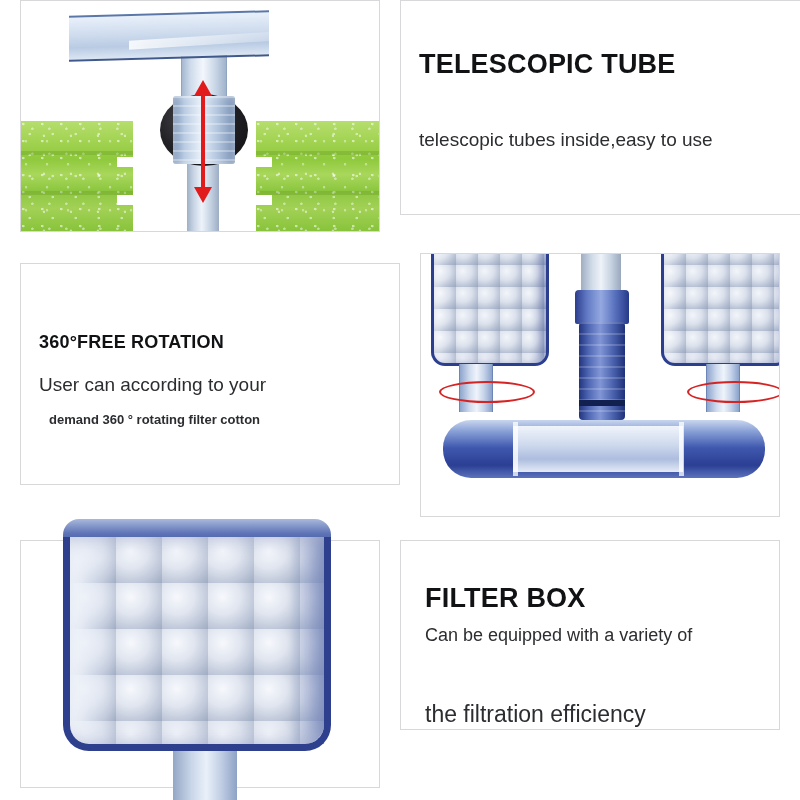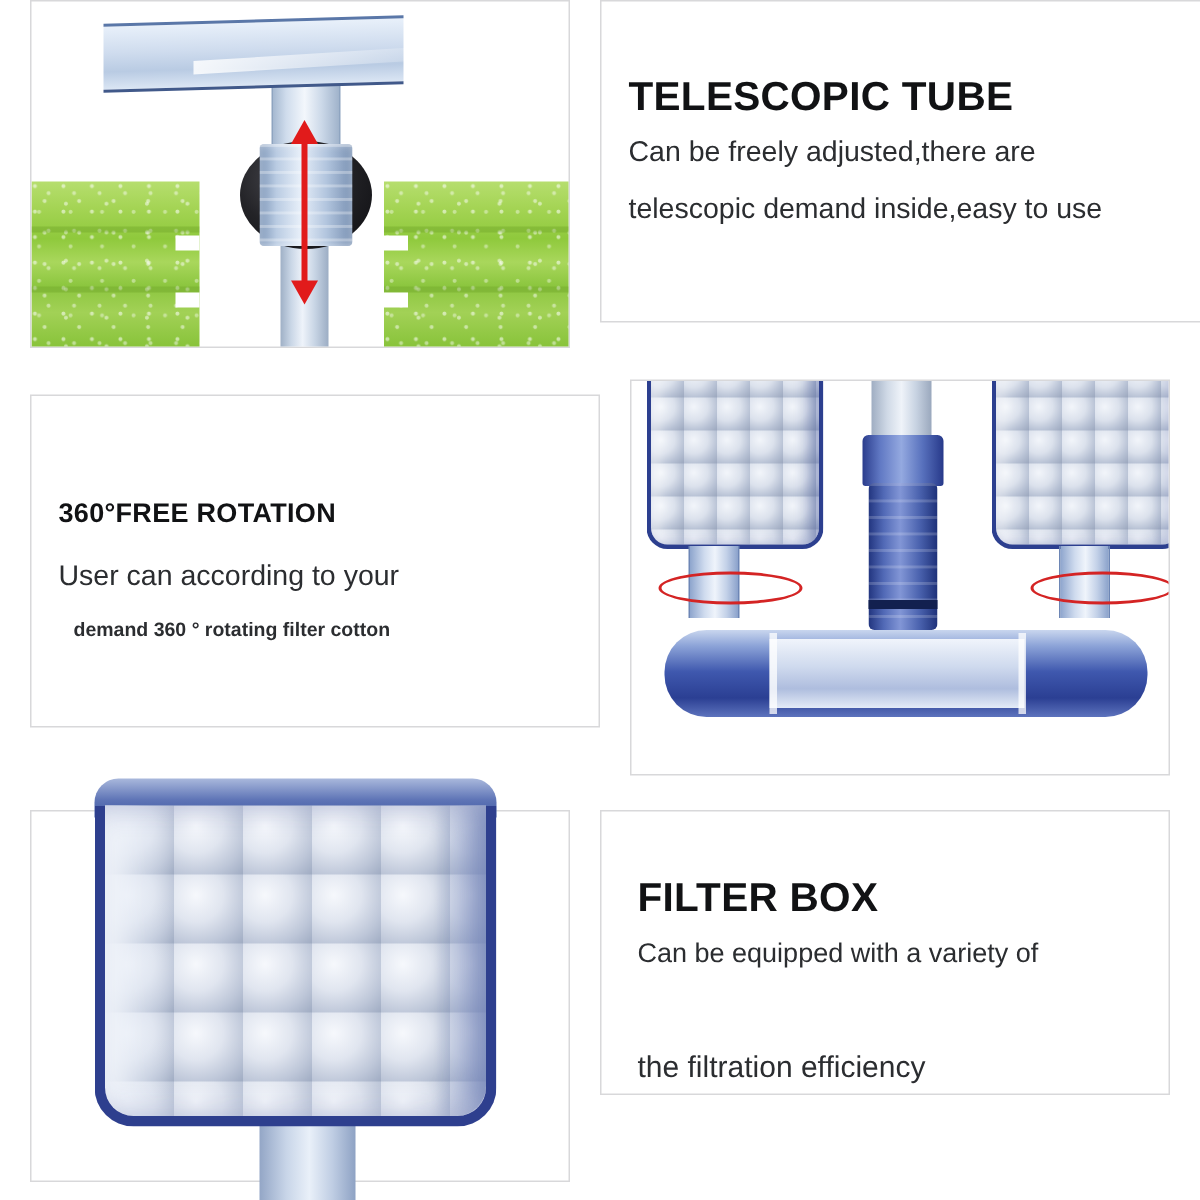--- a/index.html
+++ b/index.html
@@ -242,21 +242,21 @@
   #bigStub{
     position:absolute;left:152px;top:206px;width:64px;height:58px;
     background:linear-gradient(90deg,#93a6c6 0%,#c8d5e8 28%,#e9f0f9 52%,#bfcde3 76%,#8ea2c4 100%);
   }
 
   
   #t3{left:400px;top:540px;width:380px;height:190px;}
   #t3 .head{position:absolute;left:24px;top:42px;font-size:27px;}
   #t3 .l1{position:absolute;left:24px;top:84px;font-size:18px;}
   #t3 .l2{position:absolute;left:24px;top:122px;font-size:19px;}
-  #t3 .l3{position:absolute;left:24px;top:160px;font-size:20px;}
+  #t3 .l3{position:absolute;left:24px;top:160px;font-size:23px;}
 </style>
 </head>
 <body>
 
 <div class="stage">
 
   <div class="panel img-panel" id="p1">
     <div class="scene">
 
       <div class="foam" id="foamL">
@@ -283,22 +283,21 @@
       <div id="arrowDown"></div>
 
       <div id="bracket">
         <div id="bracketSheen"></div>
       </div>
     </div>
   </div>
 
   <div class="panel txt" id="t1">
     <div class="head">TELESCOPIC TUBE</div>
-    <div class="body-line l1">Can be freely adjusted,there are</div>
-    <div class="body-line l2">telescopic demand inside,easy to use</div>
+    <div class="body-line l2">telescopic tubes inside,easy to use</div>
   </div>
 
   <div class="panel txt" id="t2">
     <div class="head">360°FREE ROTATION</div>
     <div class="body-line l1">User can according to your</div>
     <div class="body-line l2">demand 360 ° rotating filter cotton</div>
   </div>
 
   <div class="panel img-panel" id="p2">
     <div class="scene">

